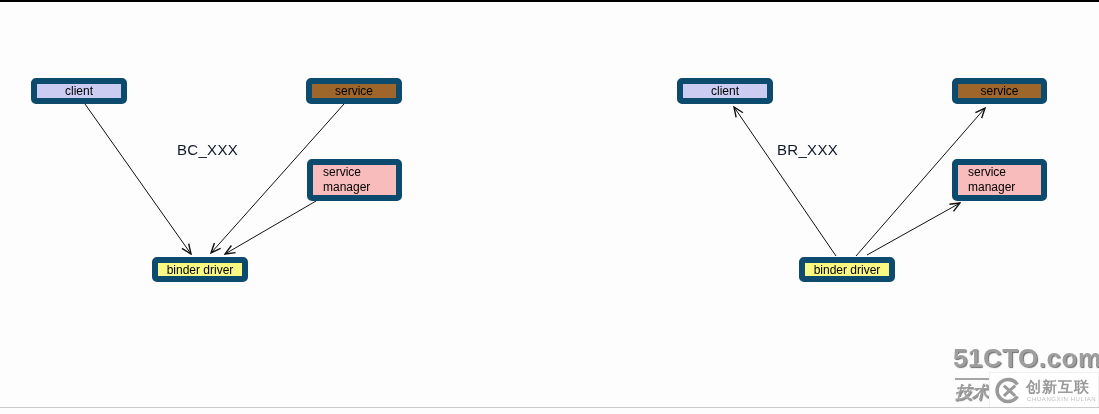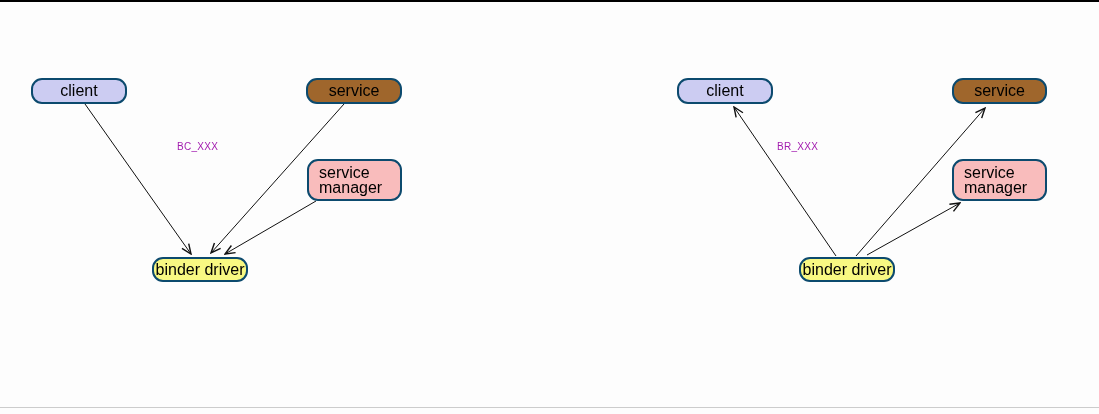--- a/index.html
+++ b/index.html
@@ -17,40 +17,40 @@
   }
   .bottom-line {
     position:absolute; left:0; top:407px; width:1099px; height:1px;
     background:#cccccc;
   }
   .arrows-layer {
     position:absolute; left:0; top:0; width:1099px; height:414px;
   }
   .node {
     position:absolute;
-    border:2px solid #0c4a6e;
-    border-radius:11px;
-    font-size:16px;
+    border:6px solid #0c4a6e;
+    border-radius:5px;
+    font-size:12px;
     color:#000000;
     display:flex;
     align-items:center;
     justify-content:center;
     white-space:nowrap;
   }
   .node.sm {
     flex-direction:column;
     align-items:flex-start;
     justify-content:center;
     padding-left:10px;
     line-height:15px;
   }
   .cmd-label {
     position:absolute;
-    font-size:10px;
-    color:#a21caf;
+    font-size:15px;
+    color:#0f172a;
     letter-spacing:0.3px;
   }
   
   .watermark { position:absolute; left:953px; top:343px; width:146px; height:66px; }
   .wm-site {
     position:absolute; left:0; top:0;
     font-size:26px; font-weight:bold; letter-spacing:0.5px;
     color:#9e9e9e;
     text-shadow:-1px -1px 0 #ffffff, 1px 1px 1px #6f6f6f;
   }
@@ -124,16 +124,29 @@
     <div class="cmd-label" style="left:777px; top:141px;">BR_XXX</div>
 
     <div class="node sm" style="left: 952px; top: 159px; width: 95px; height: 42px; background-color: rgb(249, 188, 188);">
       <div>service</div>
       <div>manager</div>
     </div>
 
     <div class="node" style="left: 799px; top: 257px; width: 96px; height: 25px; background-color: rgb(248, 248, 130);">binder driver</div>
   </section>
 
+  <div class="watermark">
+    <div class="wm-site">51CTO.com</div>
+    <div class="wm-underline"></div>
+    <div class="wm-caption">技术</div>
+    <div class="wm-brandbox">
+      <svg class="wm-logo" width="27" height="27" viewBox="0 0 30 30">
+        <path d="M26 8.5 A12.2 12.2 0 1 0 26 21.5" fill="none" stroke="#9a9a9a" stroke-width="4"></path>
+        <path d="M11 9.5 L23.5 21 M23.5 9.5 L11 21" fill="none" stroke="#9a9a9a" stroke-width="3.4"></path>
+      </svg>
+      <div class="wm-brand">创新互联</div>
+      <div class="wm-brand-sub">CHUANGXIN HULIAN</div>
+    </div>
+  </div>
 
   <div class="bottom-line" style="background-color: rgb(204, 204, 204);"></div>
 
 </div>
 
 </body></html>

